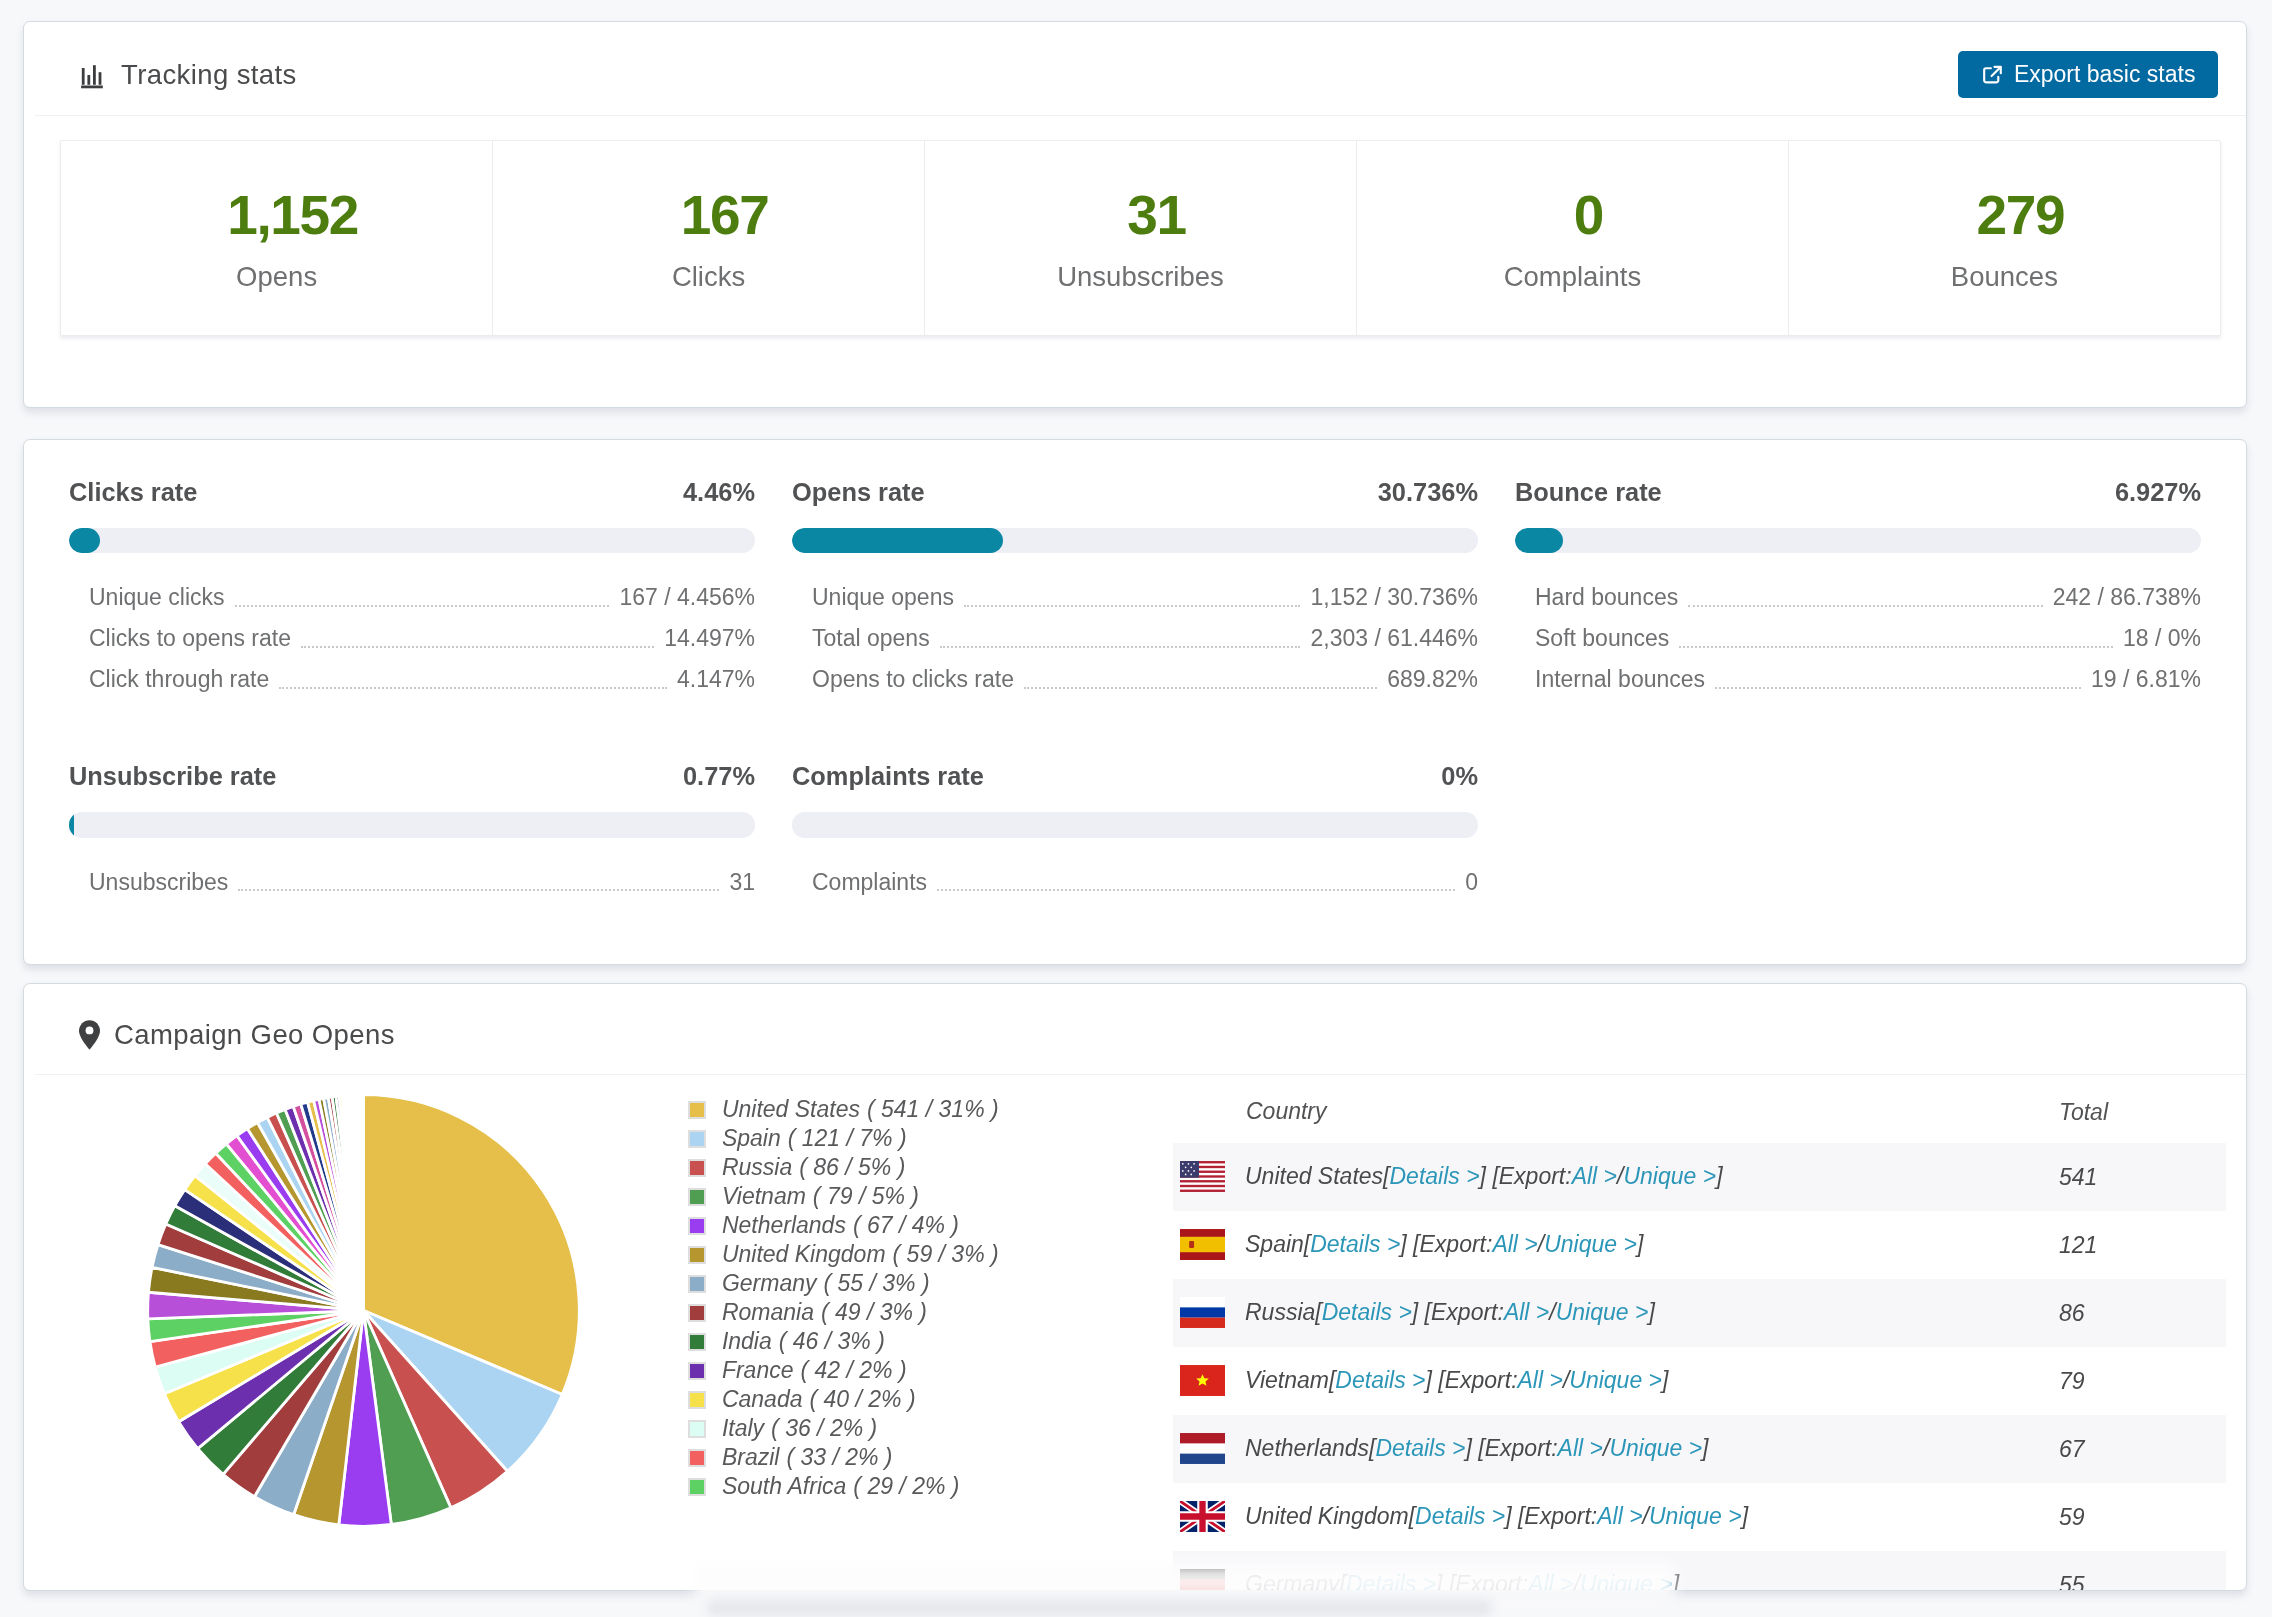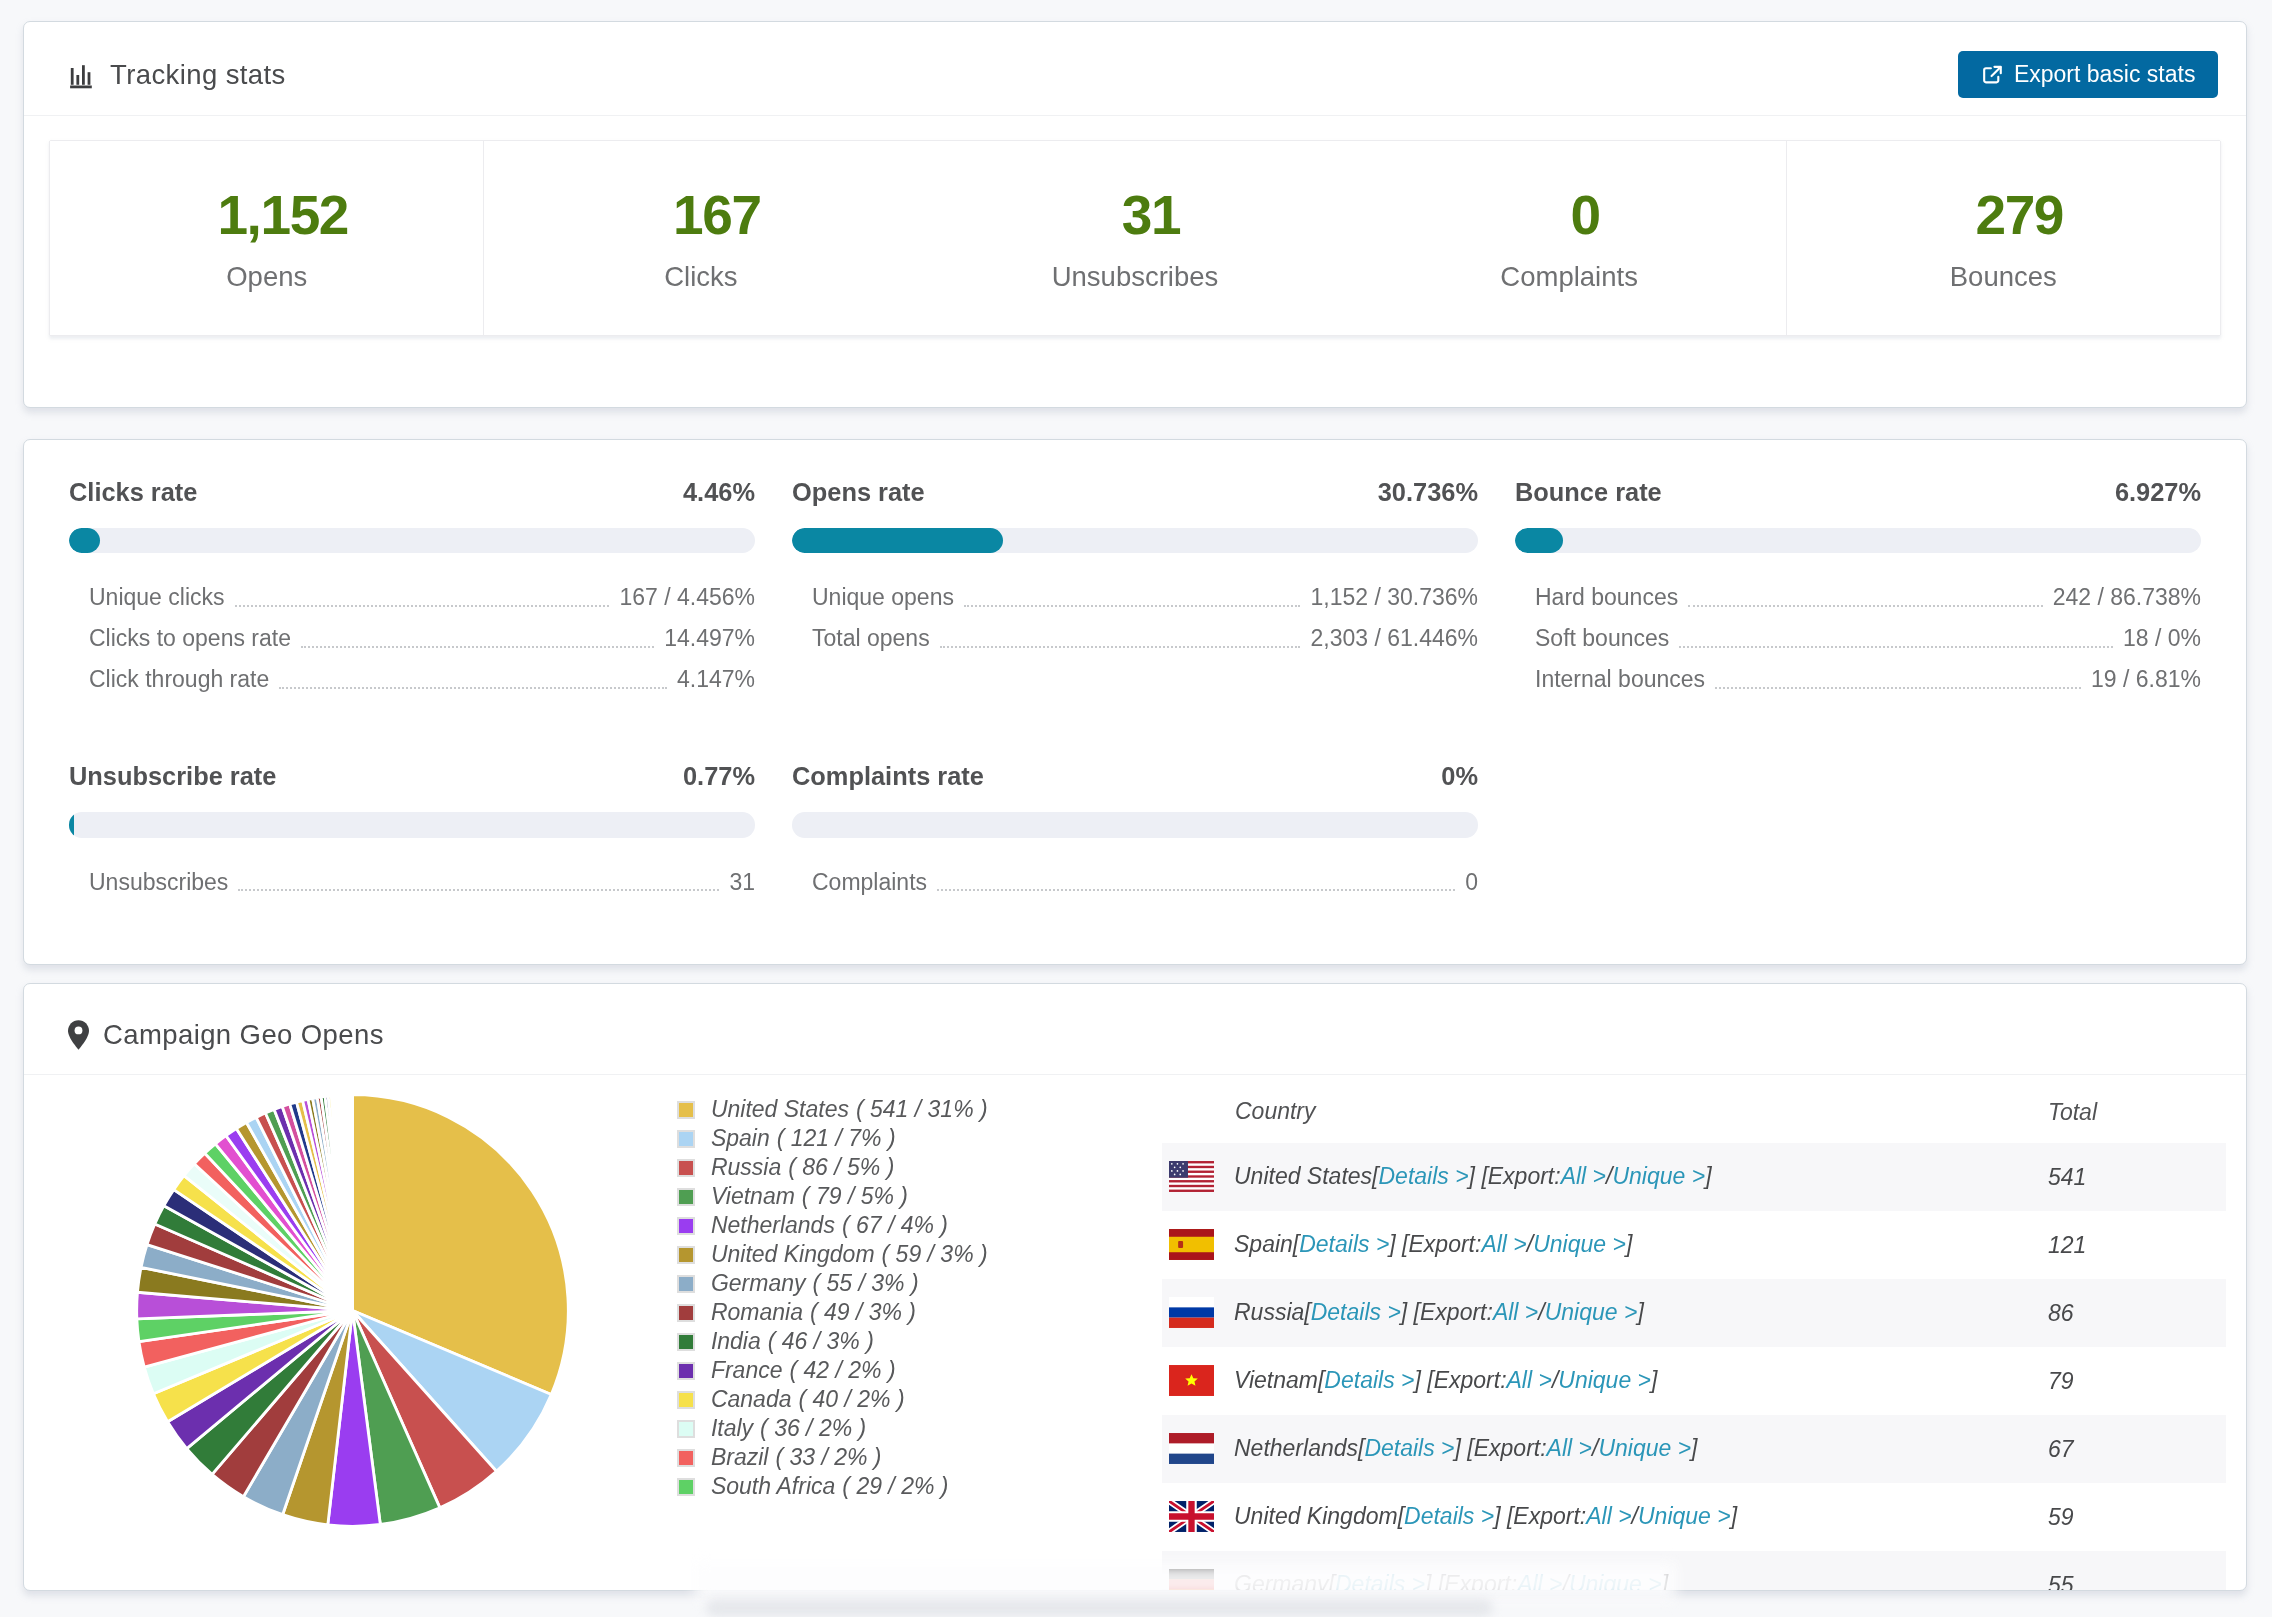--- a/index.html
+++ b/index.html
@@ -9,20 +9,21 @@
     background:#f7f8fa;
     font-family:"Liberation Sans", sans-serif;
     color:#48494b;
   }
   .card {
     position:absolute; left:23px; width:2224px;
     background:#ffffff;
     border:1.4px solid #d3dae0;
     border-radius:7px;
     box-shadow:0 4.2px 7px rgba(160,170,185,.28);
+    padding-left:11px;
   }
   .card-tracking { top:21px;  height:387px; }
   .card-rates    { top:439px; height:526px; padding:38px 45px 0;text-align:right; }
   .card-geo      { top:983px; height:608px; overflow:hidden; }
 
   .card-header {
     height:93px; display:flex; align-items:center;
     padding:12.7px 28px 0 44px;
   }
   .card-header .hicon { margin-right:14px; display:flex; align-items:center; }
@@ -205,20 +206,25 @@
               <span class="leader"></span>
               <span>1,152 / 30.736%</span>
             </div>
 
             <div class="rate-row">
               <span>Total opens</span>
               <span class="leader"></span>
               <span>2,303 / 61.446%</span>
             </div>
 
+            <div class="rate-row">
+              <span>Opens to clicks rate</span>
+              <span class="leader"></span>
+              <span>689.82%</span>
+            </div>
 
         </div>
       </div>
 
       <div class="rate-section">
         <div class="rate-head">
           <span>Bounce rate</span>
           <span>6.927%</span>
         </div>
         <div class="bar">

